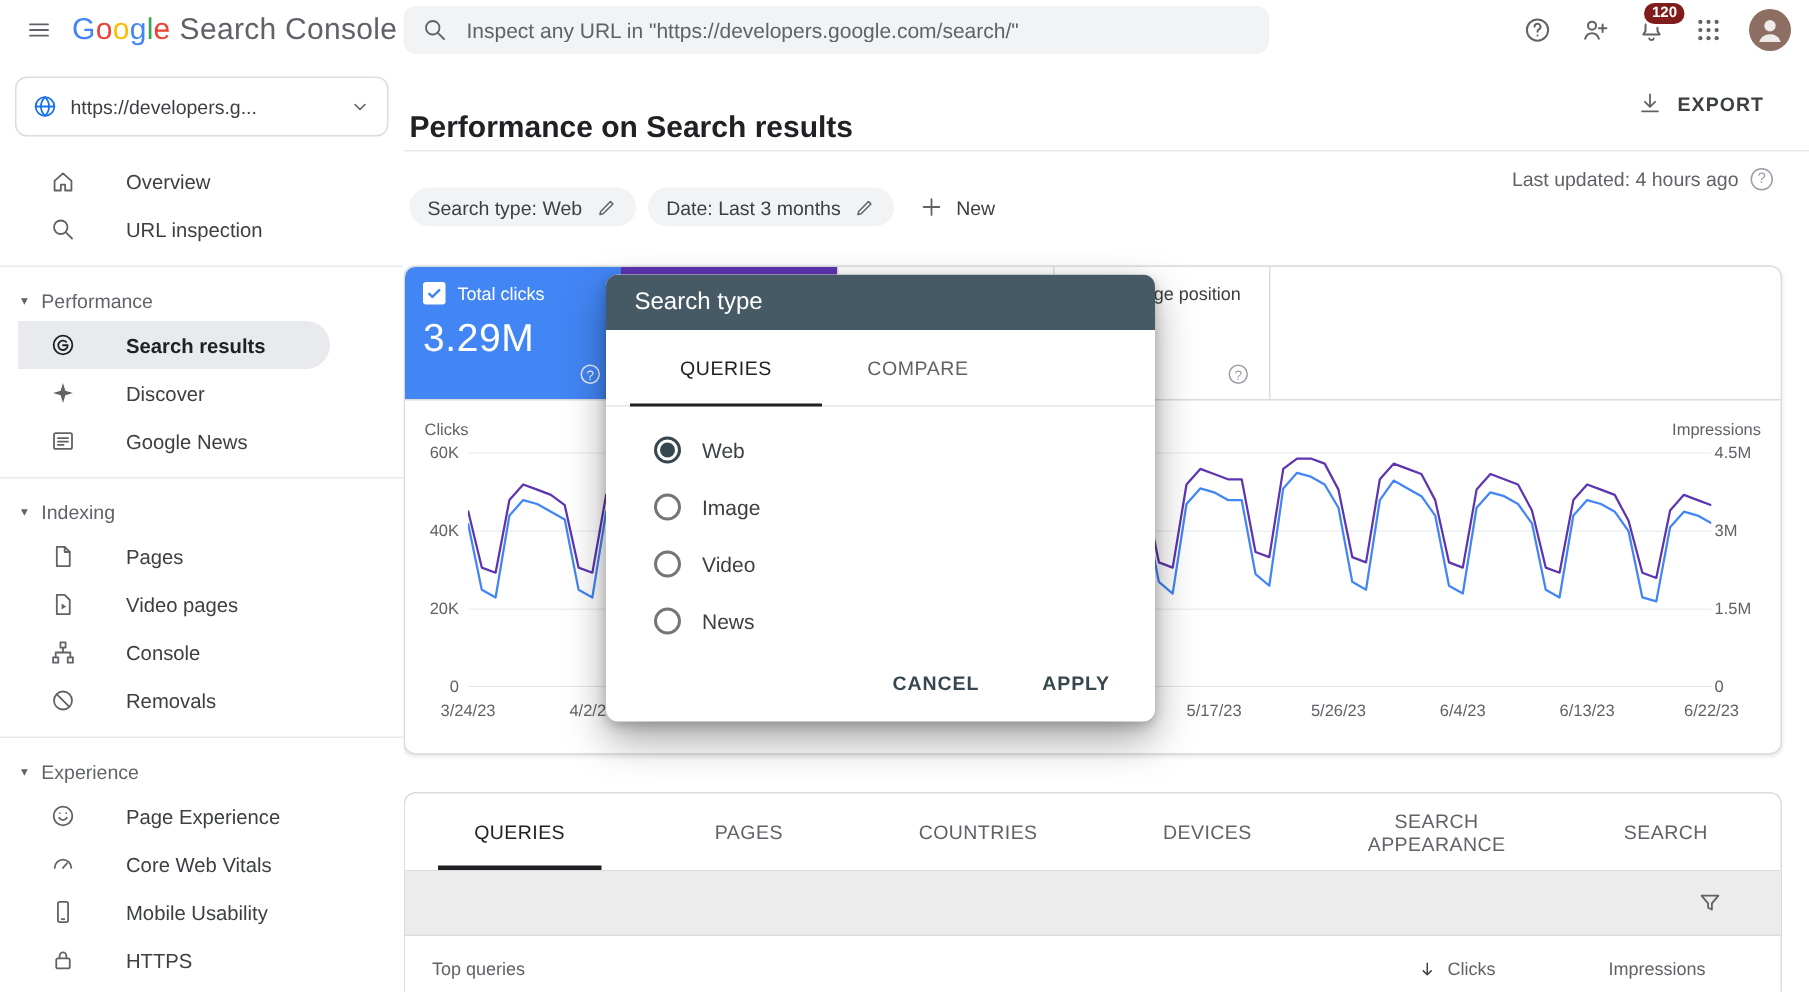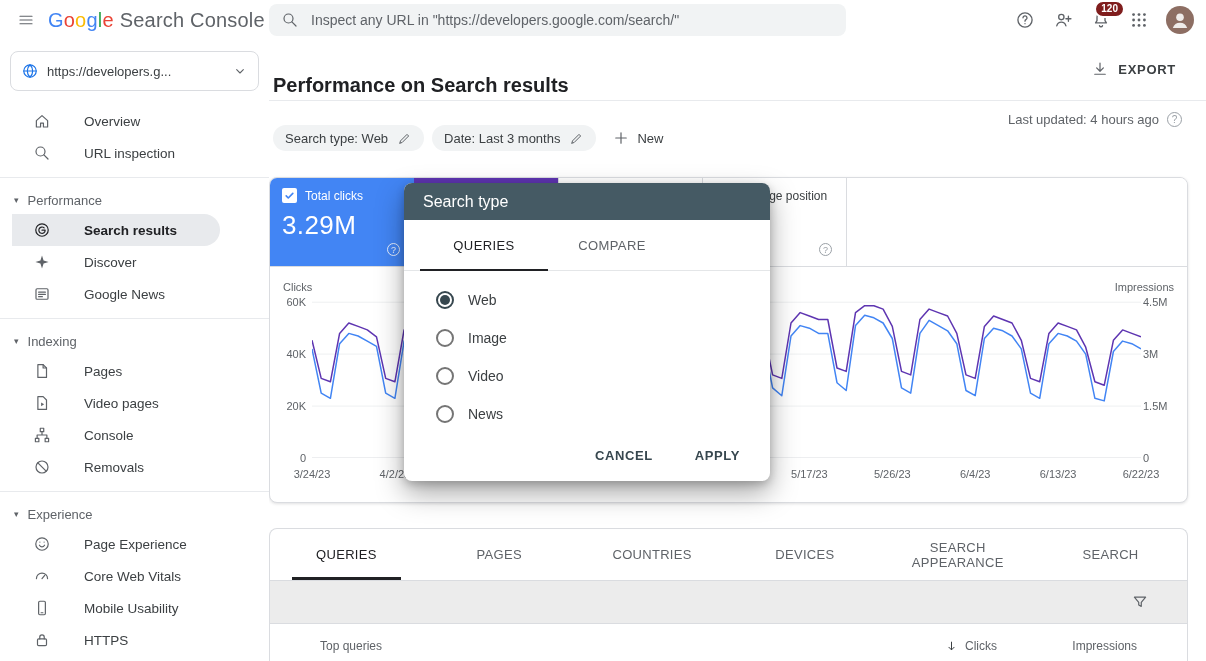--- a/index.html
+++ b/index.html
@@ -80,21 +80,21 @@
   .xtick{position:absolute;font-size:11px;color:#5f6368;transform:translateX(-50%);bottom:24px;white-space:nowrap;}
 
   
   .tables-card{position:absolute;left:0;right:18px;top:488px;height:176px;border:1px solid #dadce0;border-bottom:none;border-radius:8px 8px 0 0;background:#fff;overflow:hidden;box-sizing:border-box;}
   .tabs-bar{display:flex;height:51px;border-bottom:1px solid #dadce0;align-items:stretch;}
   .tab{flex:1;display:flex;align-items:center;justify-content:center;font-size:13px;letter-spacing:.3px;color:#5f6368;cursor:pointer;position:relative;background:none;border:none;}
   .tab.active{color:#202124;}
   .tab.active::after{content:"";position:absolute;left:22px;right:22px;bottom:0;height:3px;background:#202124;}
   .filter-row{height:42px;background:#ececec;display:flex;align-items:center;justify-content:flex-end;padding-right:30px;border-bottom:1px solid #dadce0;color:#5f6368;}
   .table-header{height:44px;display:flex;align-items:center;padding-left:18px;font-size:12px;color:#5f6368;}
-  .th-queries{flex:1;margin-left:32px;}
+  .th-queries{flex:1;}
   .th-clicks{display:flex;align-items:center;gap:6px;justify-content:flex-end;width:160px;cursor:pointer;color:#5f6368;}
   .th-clicks .ic{color:#3c4043;}
   .th-impr{width:140px;text-align:right;padding-right:50px;box-sizing:content-box;cursor:pointer;}
 
   
   .modal{position:absolute;left:404px;top:183px;width:366px;height:298px;background:#fff;border-radius:8px;z-index:20;overflow:hidden;
     box-shadow:0 12px 28px rgba(0,0,0,.35),0 3px 8px rgba(0,0,0,.2);}
   .modal-header{height:37px;background:#455a64;color:#fff;display:flex;align-items:center;padding-left:19px;font-size:16px;}
   .modal-tabs{display:flex;padding-left:16px;height:50px;border-bottom:1px solid #e4e6e8;}
   .mtab{width:128px;display:flex;align-items:center;justify-content:center;font-size:13px;letter-spacing:.4px;color:#5f6368;position:relative;cursor:pointer;background:none;border:none;}

